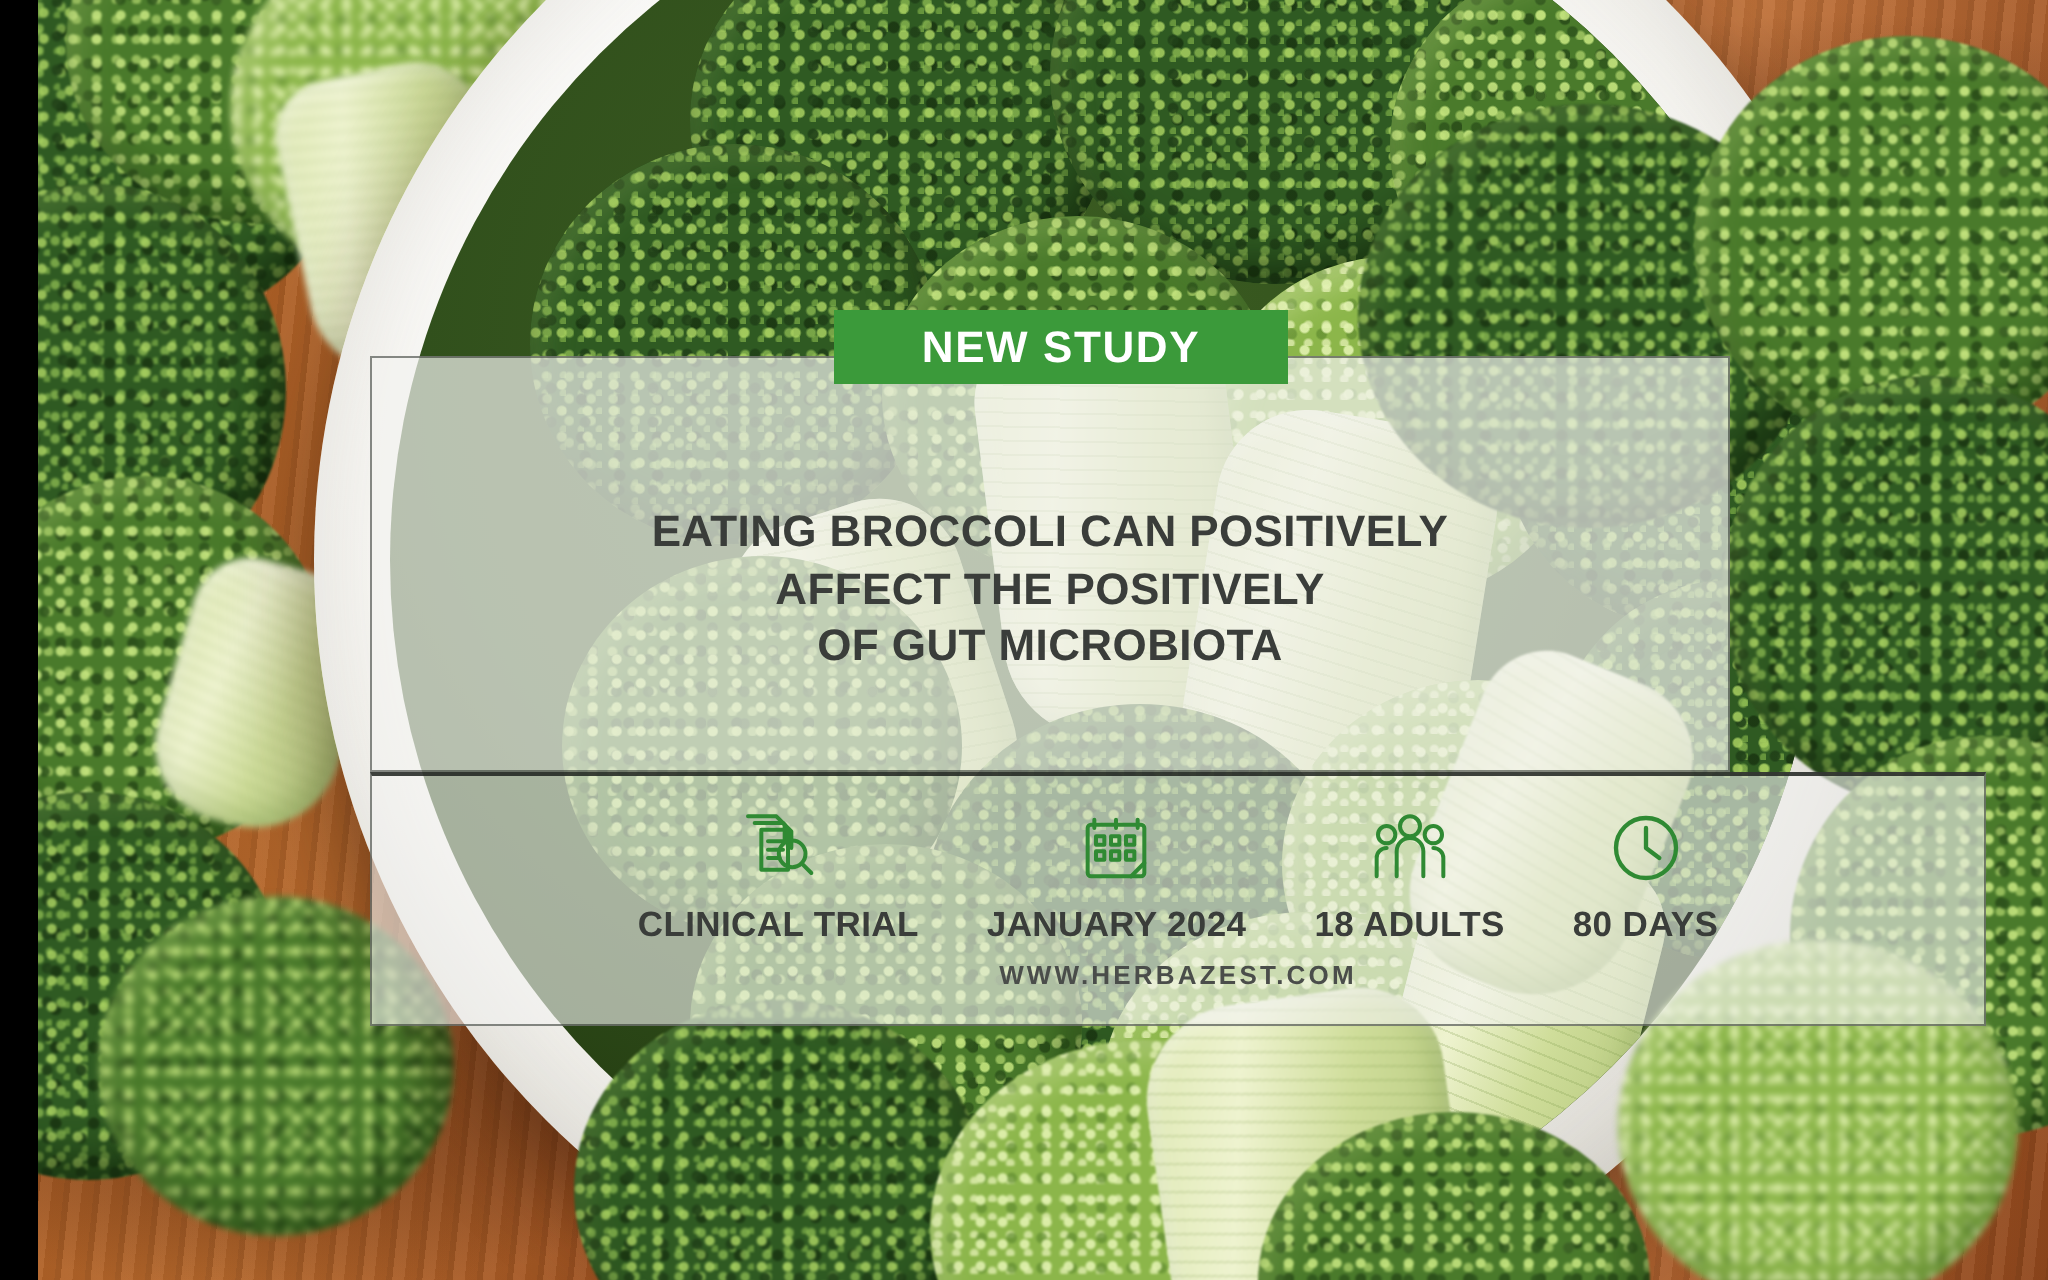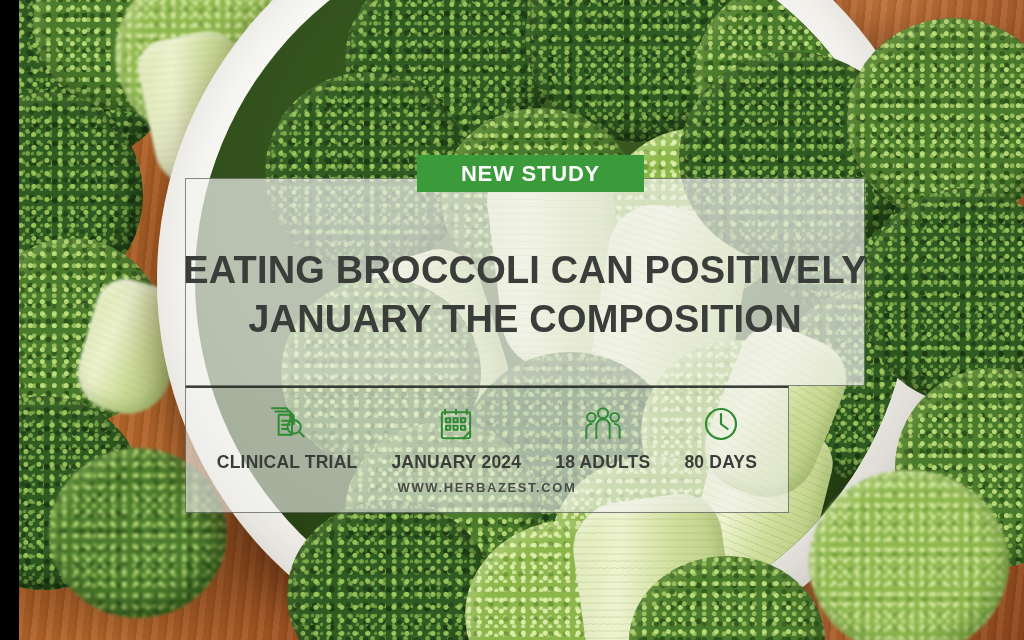--- a/index.html
+++ b/index.html
@@ -150,34 +150,34 @@
     box-sizing: border-box;
     z-index: 4;
     display: flex;
     flex-direction: column;
     align-items: center;
     justify-content: center;
   }
   .headline {
     margin: 0;
     color: #3a3d3a;
-    font-size: 38px;
+    font-size: 22px;
     font-weight: bold;
     line-height: 1.30;
     text-align: center;
     letter-spacing: 0.2px;
     padding-top: 26px;
   }
   .headline .ln { display: block; white-space: nowrap; }
 
   .panel-bottom {
     position: absolute;
     left: 166px;
     top: 386px;
-    width: 604px;
+    width: 808px;
     height: 127px;
     background: rgba(242,242,240,0.62);
     border: 1px solid rgba(40,45,40,0.55);
     border-top: 2px solid rgba(30,34,30,0.85);
     box-sizing: border-box;
     z-index: 4;
   }
   .stats {
     display: flex;
     align-items: flex-start;
@@ -264,21 +264,22 @@
     <div class="floret fl-mid blurlite" style="left:610px; top:556px; width:196px; height:170px;"></div>
   </div>
 
   <div class="badge">
     <span class="badge-text">NEW STUDY</span>
   </div>
 
   <div class="panel-top">
     <h1 class="headline">
       <span class="ln">EATING BROCCOLI CAN POSITIVELY</span>
-      <span class="ln">JANUARY THE COMPOSITION</span>
+      <span class="ln">AFFECT THE POSITIVELY</span>
+      <span class="ln">OF GUT MICROBIOTA</span>
     </h1>
   </div>
 
   <div class="panel-bottom">
     <div class="stats">
 
       <div class="stat">
         <svg class="stat-icon" viewBox="0 0 48 48">
           <g fill="none" stroke="#2f8a33" stroke-width="2.4" stroke-linejoin="round" stroke-linecap="round">
             <path d="M6 5h17l5 5v9"></path>

